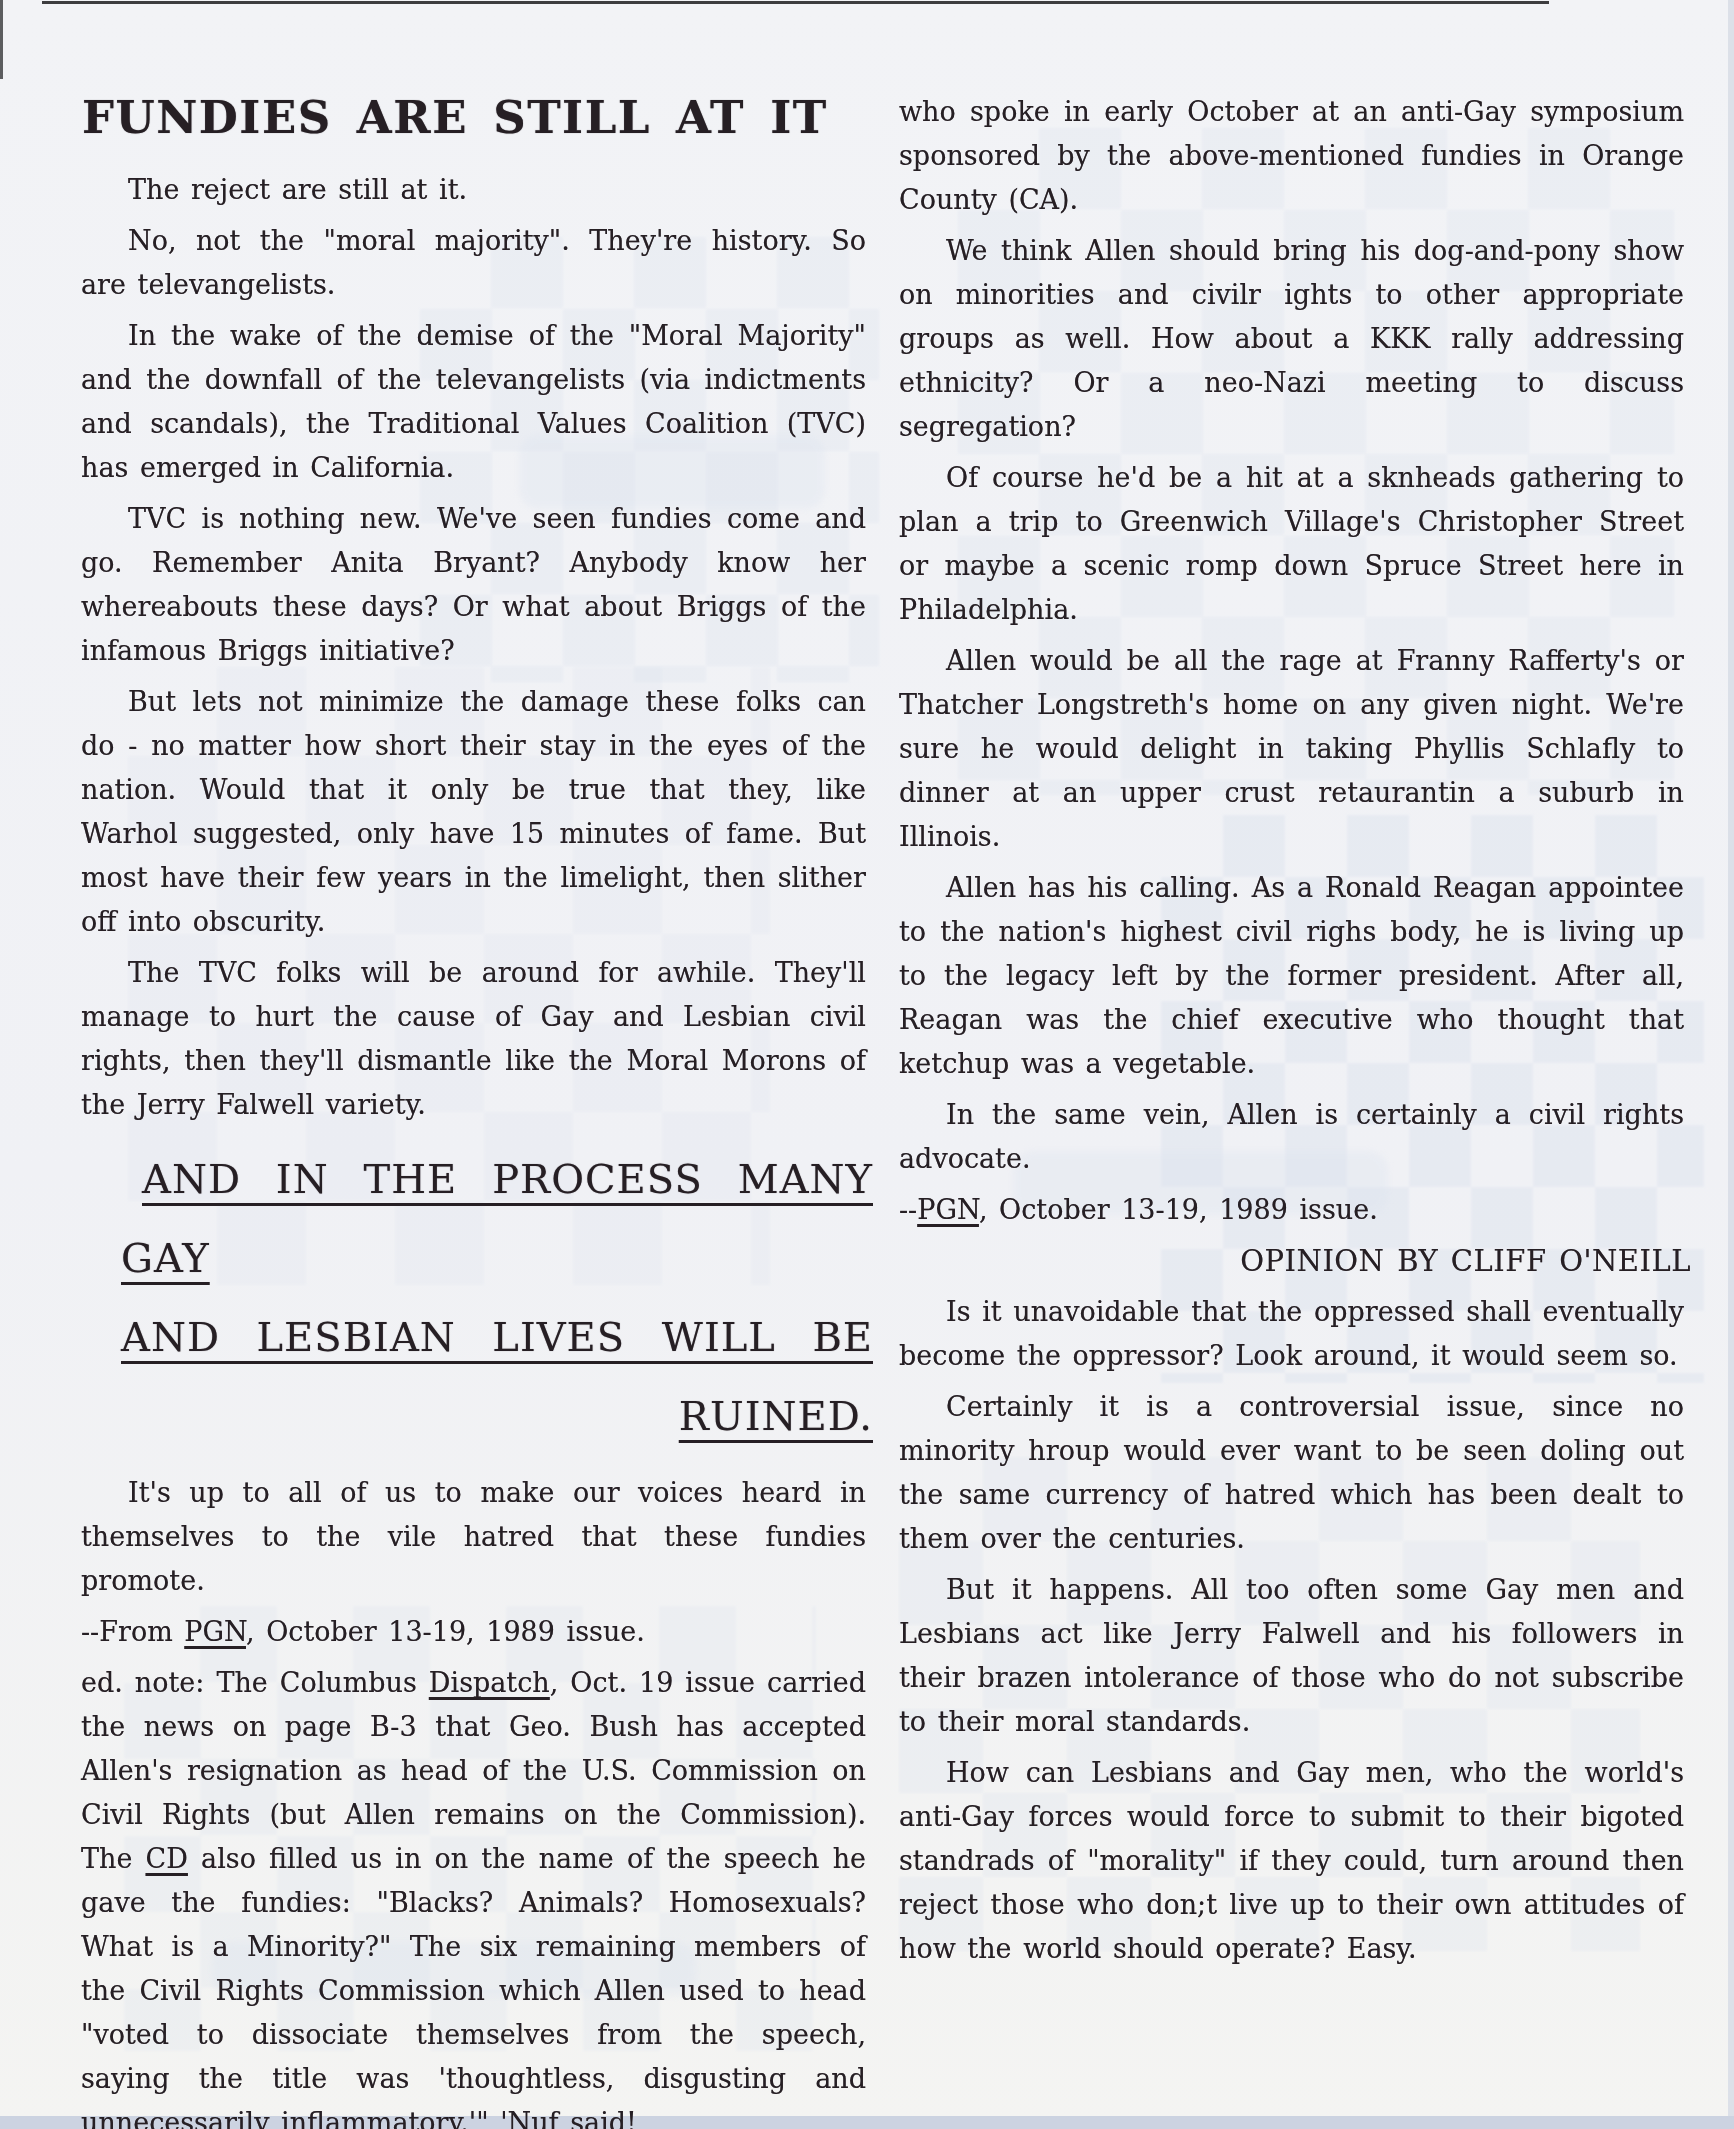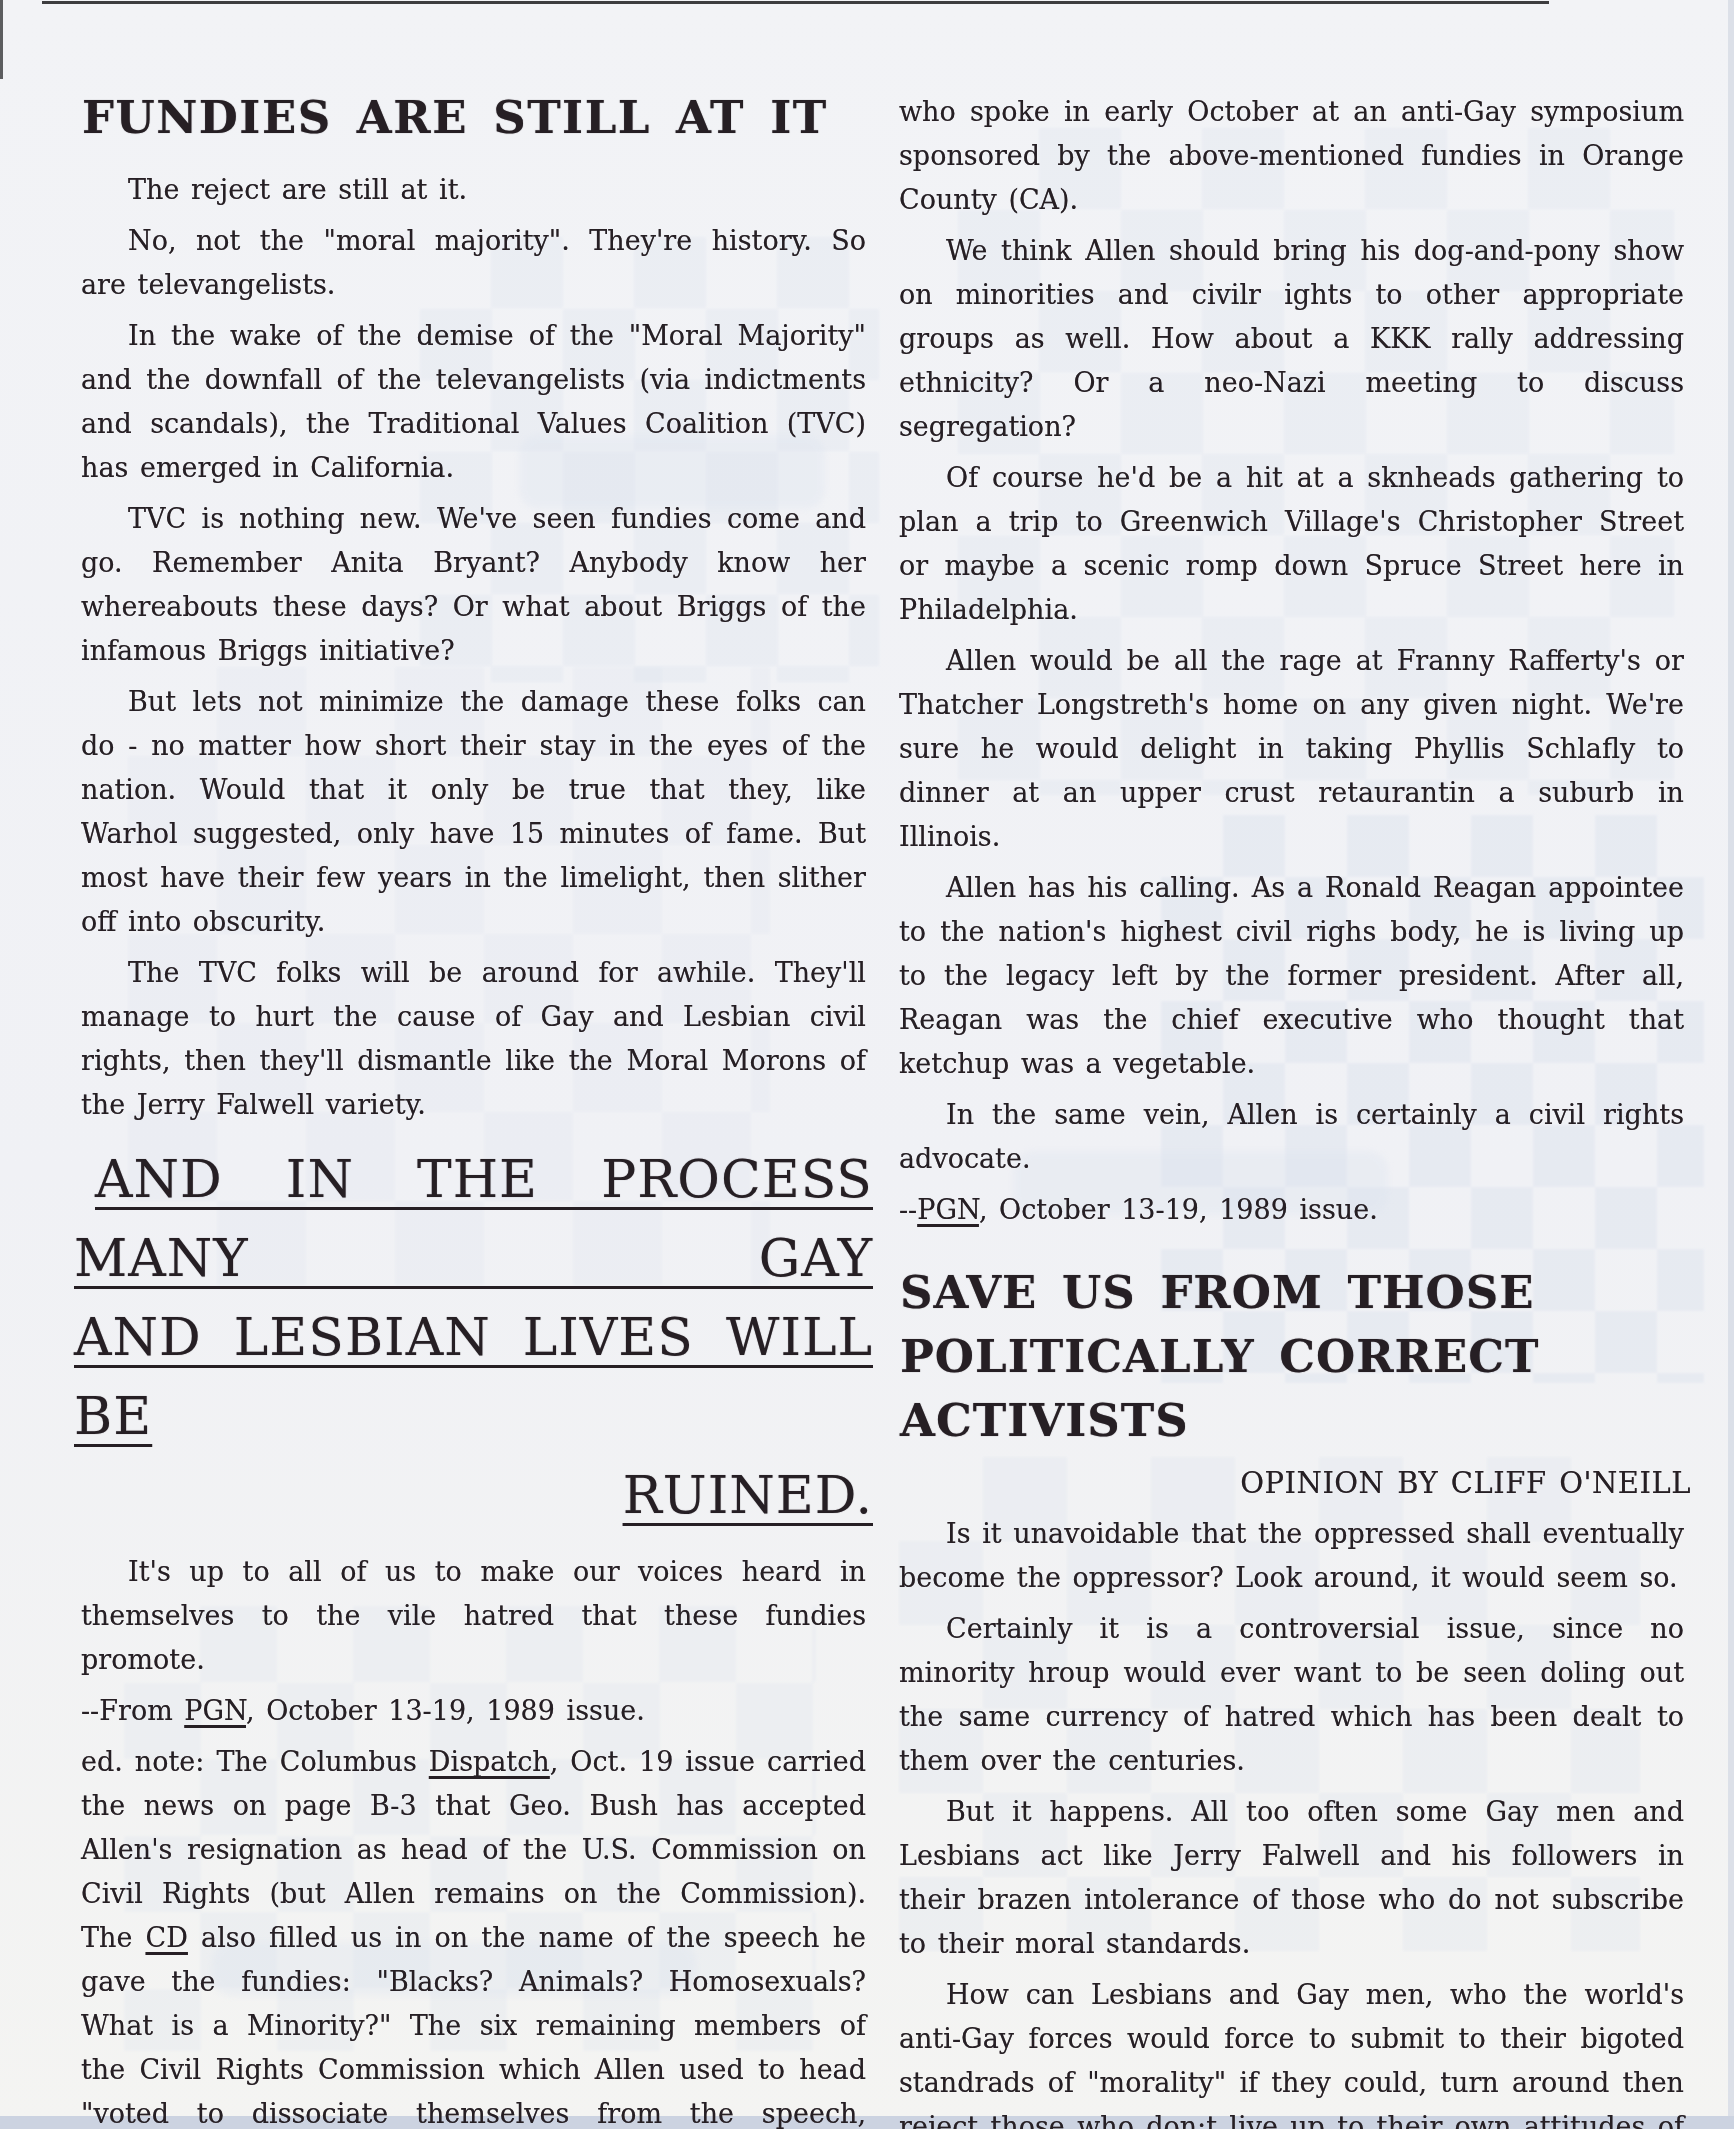--- a/index.html
+++ b/index.html
@@ -84,28 +84,29 @@
   .byline {
     font-size: 29px;
     font-weight: normal;
     letter-spacing: 0.5px;
     margin: 0 0 5px 0;
     text-align: right;
     text-indent: 0;
   }
   .emph { margin: 13px 0 15px 0; }
   .emph-line {
-    font-size: 52px;
+    font-size: 40px;
     line-height: 79px;
     letter-spacing: 1px;
     text-decoration: underline;
     text-decoration-thickness: 3px;
     text-underline-offset: 10px;
     text-decoration-skip-ink: none;
     text-shadow: 0 0 1px rgba(30,22,28,.45);
+    margin-left: 47px;
   }
   .emph-line.fill  { text-align: justify; text-align-last: justify; }
   .emph-line.first { text-indent: 21px; }
   .emph-line.last  { text-align: right; }
   .u {
     text-decoration: underline;
     text-decoration-thickness: 2.5px;
     text-underline-offset: 5.4px;
     text-decoration-skip-ink: none;
   }
@@ -161,25 +162,20 @@
     <div class="col">
       <p class="noindent">who spoke in early October at an anti-Gay symposium sponsored by the above-mentioned fundies in Orange County (CA).</p>
       <p class="indent">We think Allen should bring his dog-and-pony show on minorities and civilr ights to other appropriate groups as well. How about a KKK rally addressing ethnicity? Or a neo-Nazi meeting to discuss segregation?</p>
       <p class="indent">Of course he'd be a hit at a sknheads gathering to plan a trip to Greenwich Village's Christopher Street or maybe a scenic romp down Spruce Street here in Philadelphia.</p>
       <p class="indent">Allen would be all the rage at Franny Rafferty's or Thatcher Longstreth's home on any given night. We're sure he would delight in taking Phyllis Schlafly to dinner at an upper crust retaurantin a suburb in Illinois.</p>
       <p class="indent">Allen has his calling. As a Ronald Reagan appointee to the nation's highest civil righs body, he is living up to the legacy left by the former president. After all, Reagan was the chief executive who thought that ketchup was a vegetable.</p>
       <p class="indent">In the same vein, Allen is certainly a civil rights advocate.</p>
 
       <p class="noindent"><span>--</span><span class="u">PGN</span><span>, October 13-19, 1989 issue.</span></p>
 
-      <h2 class="headline h-save">
-        <div>SAVE US FROM THOSE</div>
-        <div>POLITICALLY CORRECT</div>
-        <div>ACTIVISTS</div>
-      </h2>
 
       <div class="byline">OPINION BY CLIFF O'NEILL</div>
 
       <p class="indent">Is it unavoidable that the oppressed shall eventually become the oppressor? Look around, it would seem so.</p>
       <p class="indent">Certainly it is a controversial issue, since no minority hroup would ever want to be seen doling out the same currency of hatred which has been dealt to them over the centuries.</p>
       <p class="indent">But it happens. All too often some Gay men and Lesbians act like Jerry Falwell and his followers in their brazen intolerance of those who do not subscribe to their moral standards.</p>
       <p class="indent">How can Lesbians and Gay men, who the world's anti-Gay forces would force to submit to their bigoted standrads of "morality" if they could, turn around then reject those who don;t live up to their own attitudes of how the world should operate? Easy.</p>
     </div>
 
   </div>

